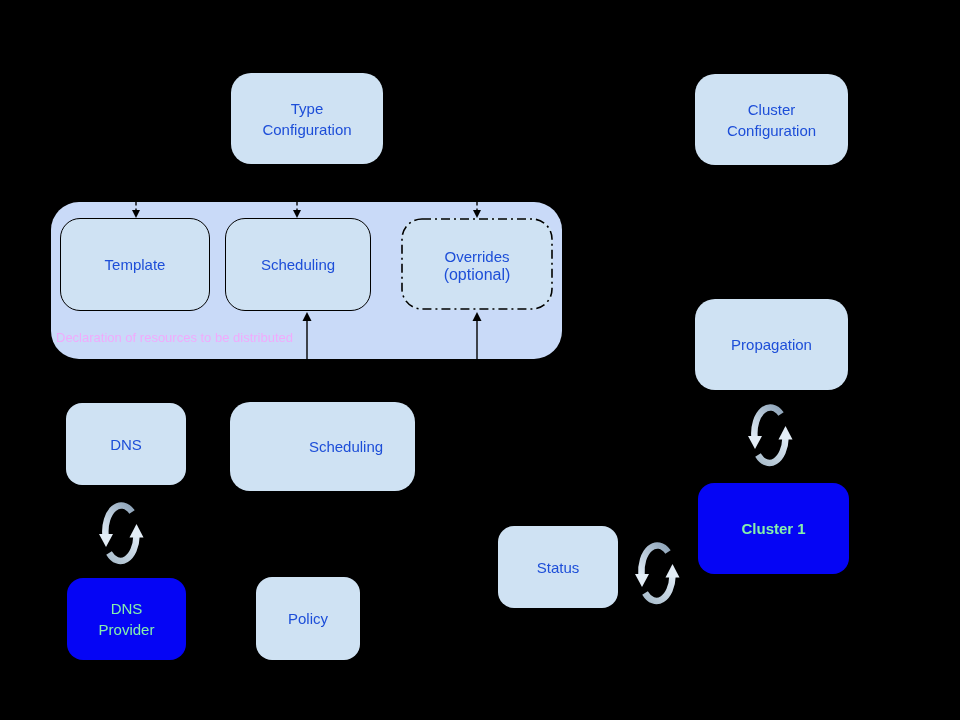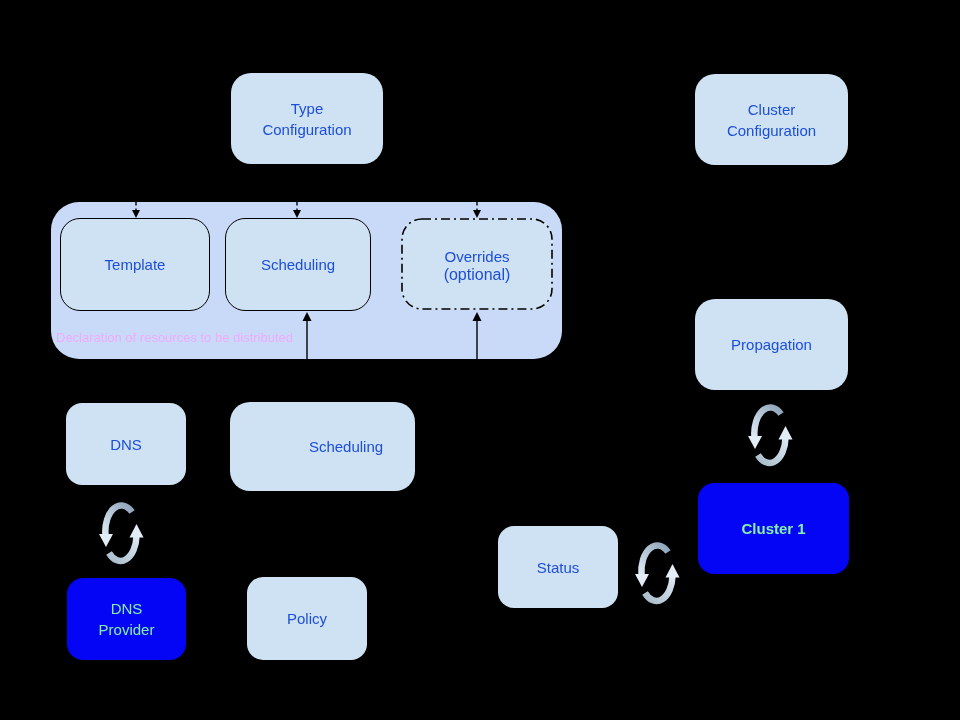--- a/index.html
+++ b/index.html
@@ -90,21 +90,21 @@
 
   <div class="node fill-light r20" style="left:230px;top:402px;width:185px;height:89px;padding-left:47px;">
     <div>Scheduling</div>
   </div>
 
   <div class="node fill-blue r16" style="left:67px;top:578px;width:119px;height:82px;">
     <div>DNS</div>
     <div>Provider</div>
   </div>
 
-  <div class="node fill-light r16" style="left:247px;top:577px;width:120px;height:83px;justify-content:center;">
+  <div class="node fill-light r16" style="left:256px;top:577px;width:104px;height:83px;justify-content:center;">
     <div>Policy</div>
   </div>
 
   <div class="node fill-light r20" style="left:695px;top:299px;width:153px;height:91px;">
     <div>Propagation</div>
   </div>
 
   <div class="node fill-light r16" style="left:498px;top:526px;width:120px;height:82px;">
     <div>Status</div>
   </div>

